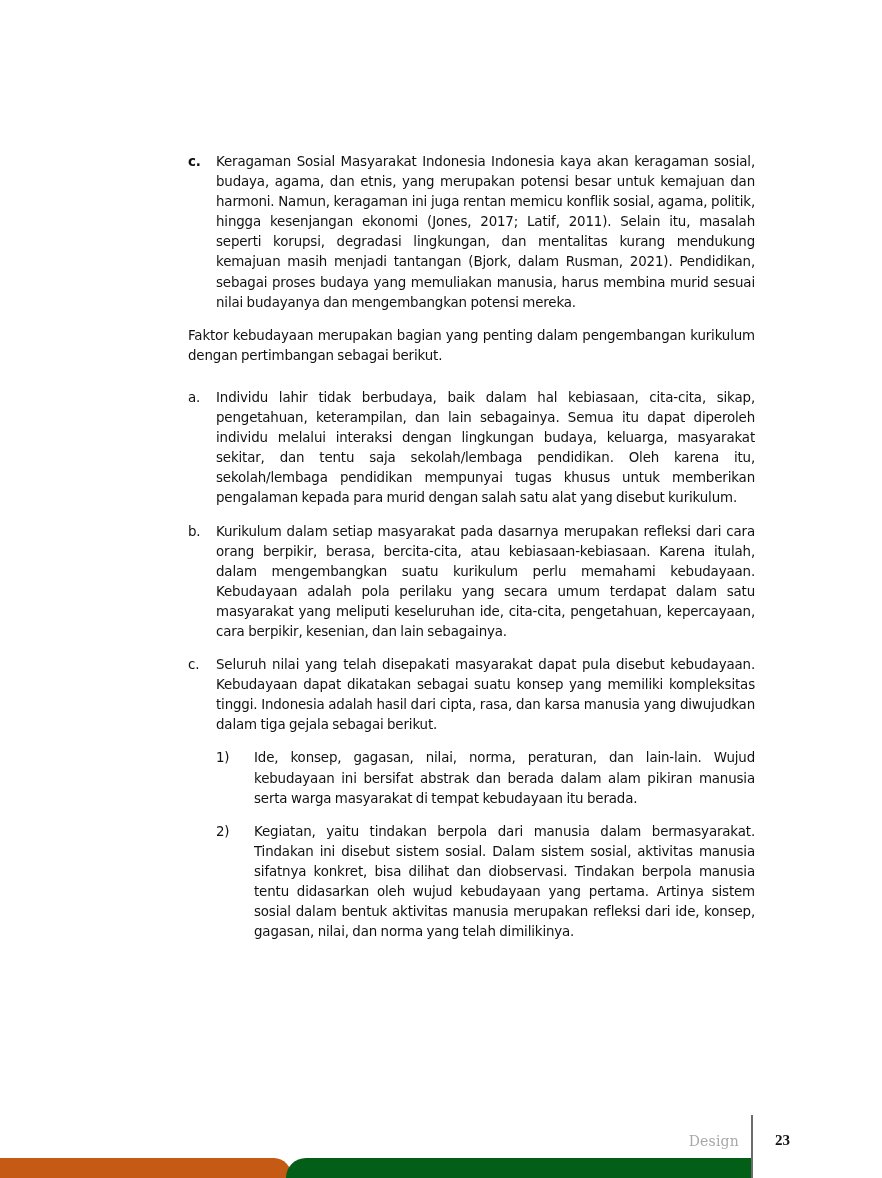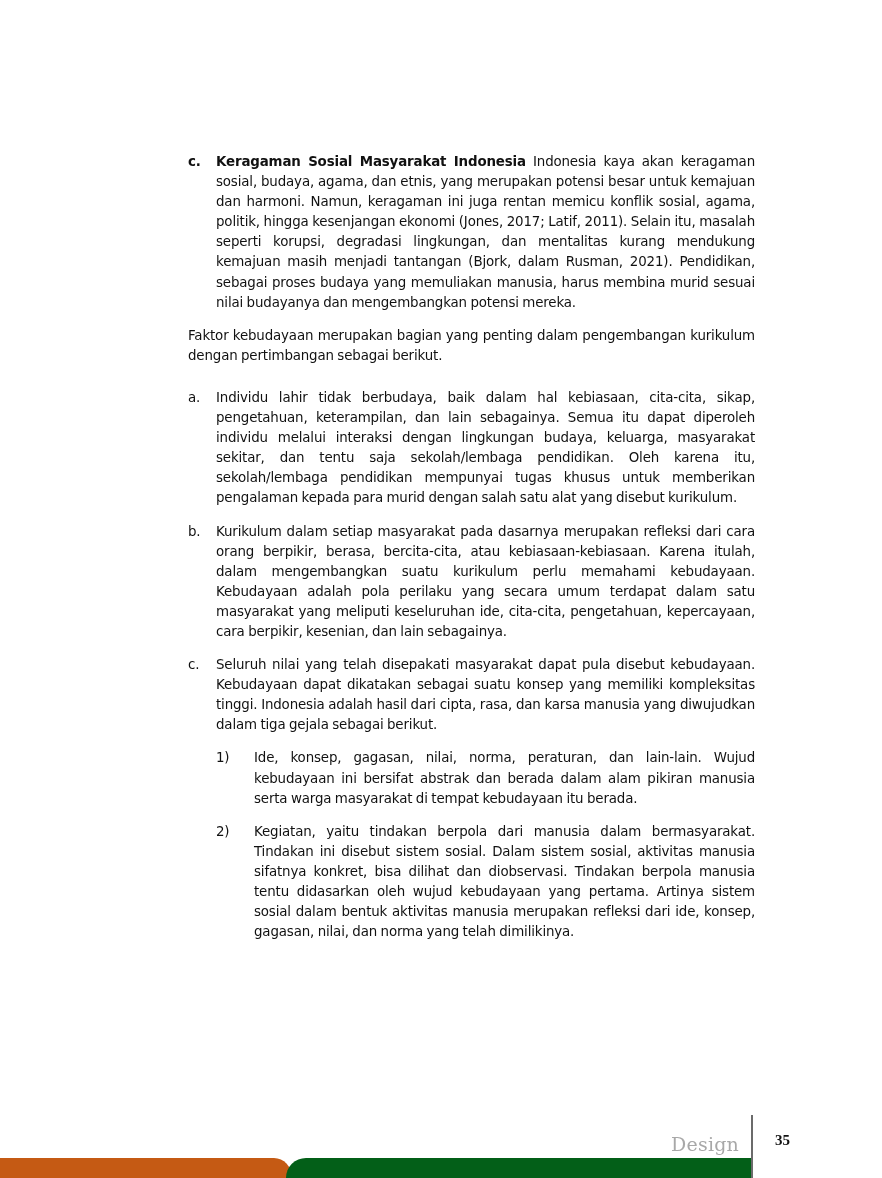--- a/index.html
+++ b/index.html
@@ -37,21 +37,21 @@
     }
     .item .marker {
       position: absolute;
       left: 0;
       top: 0;
     }
     .item .marker.bold {
       font-weight: bold;
     }
     .item .title {
-      font-weight: bold;
+      font-weight: normal;
     }
     .subitem {
       position: relative;
       margin-left: 28px;
       padding-left: 38px;
       text-align: justify;
       margin-bottom: 13px;
     }
     .subitem .marker {
       position: absolute;
@@ -82,21 +82,21 @@
       top: 1115px;
       width: 2px;
       height: 63px;
       background: #6b6b6b;
     }
     .footer-label {
       position: absolute;
       right: 143px;
       top: 1133px;
       font-family: "DejaVu Serif", serif;
-      font-size: 19px;
+      font-size: 14px;
       color: #a8a8a8;
       letter-spacing: 0.2px;
     }
     .page-number {
       position: absolute;
       left: 775px;
       top: 1132px;
       font-family: "Liberation Serif", serif;
       font-weight: bold;
       font-size: 15px;
@@ -139,13 +139,13 @@
     <span class="marker">2)</span>
     <span>Kegiatan, yaitu tindakan berpola dari manusia dalam bermasyarakat. Tindakan ini disebut sistem sosial. Dalam sistem sosial, aktivitas manusia sifatnya konkret, bisa dilihat dan diobservasi. Tindakan berpola manusia tentu didasarkan oleh wujud kebudayaan yang pertama. Artinya sistem sosial dalam bentuk aktivitas manusia merupakan refleksi dari ide, konsep, gagasan, nilai, dan norma yang telah dimilikinya.</span>
   </div>
 
 </div>
 
 <div class="footer-orange" style="background: rgb(197, 90, 20);"></div>
 <div class="footer-green" style="background: rgb(3, 95, 24);"></div>
 <div class="footer-divider" style="background: rgb(107, 107, 107);"></div>
 <div class="footer-label" style="color: rgb(168, 168, 168);">Design</div>
-<div class="page-number">35</div>
+<div class="page-number">23</div>
 
 </body></html>

